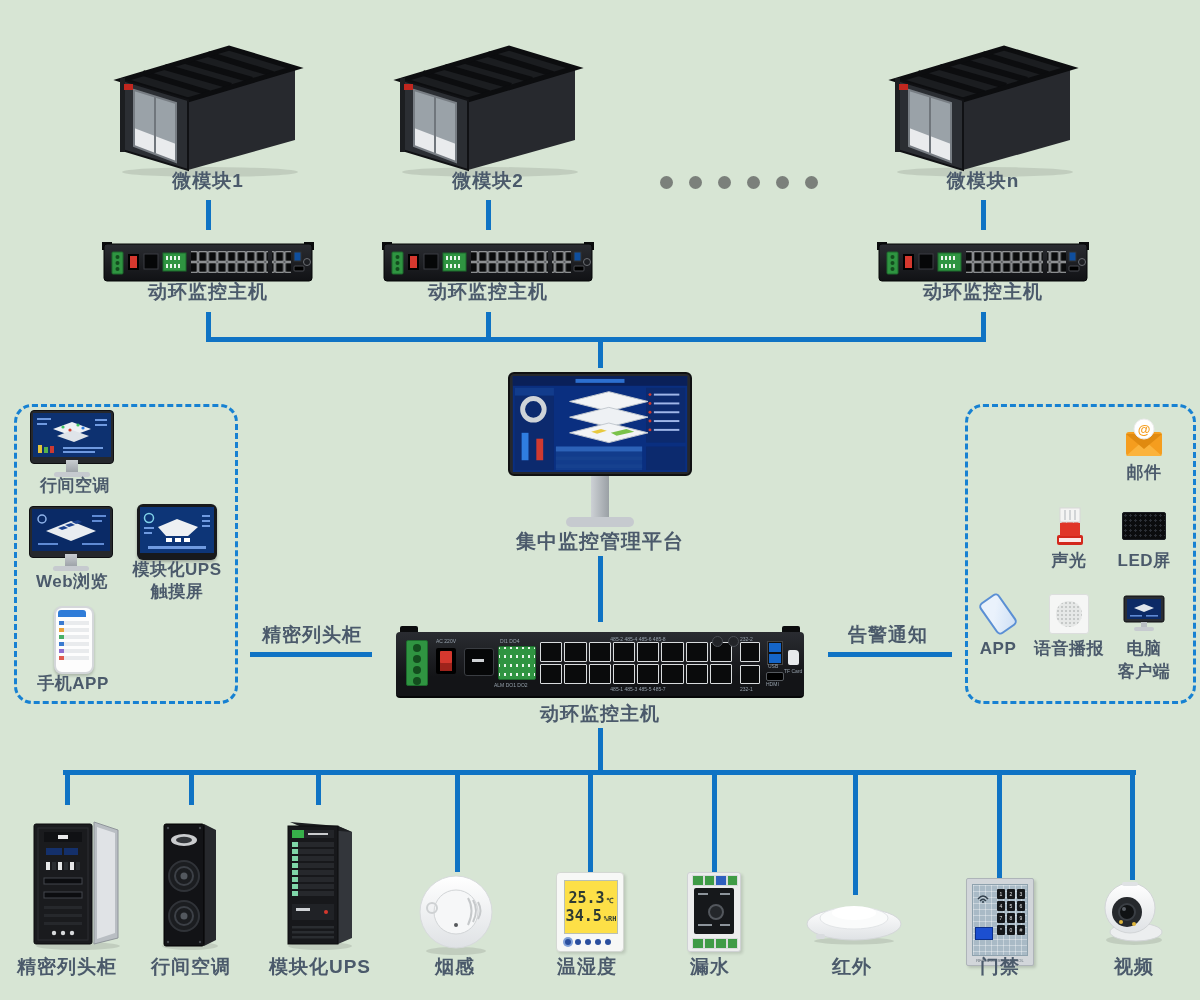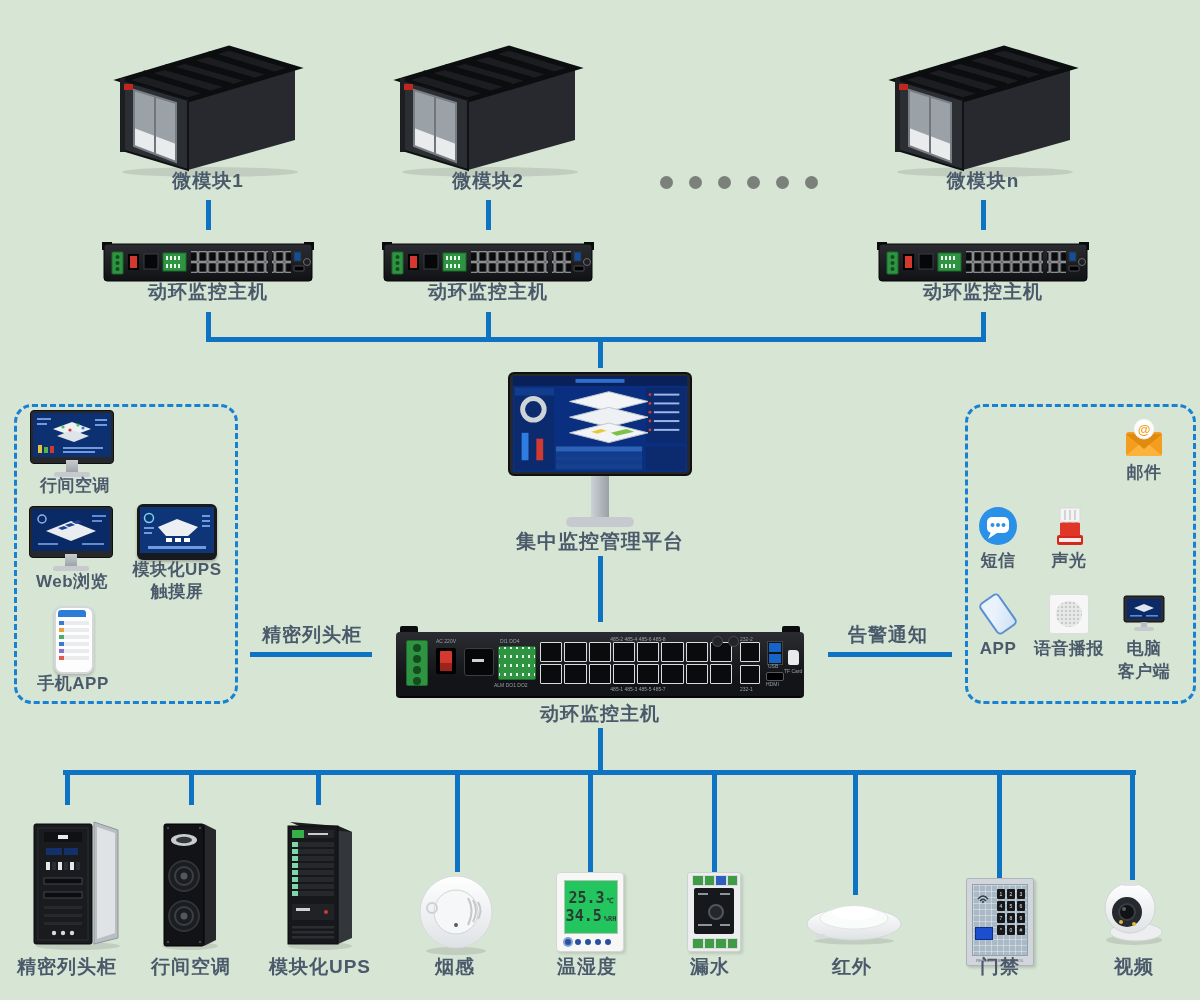--- a/index.html
+++ b/index.html
@@ -51,21 +51,21 @@
   .voice{width:38px;height:38px;background:#f5f6f5;border:1px solid #dcdedd;border-radius:3px;display:flex;align-items:center;justify-content:center;}
   .voice i{width:26px;height:26px;border-radius:50%;background:#e6e8e7;background-image:radial-gradient(#c6c9c8 1px,transparent 1.2px);background-size:4px 4px;}
   
   .monsm .fr{position:absolute;left:0;top:0;background:#26282c;border:1px solid #0f1012;border-radius:4px;padding:2px;}
   .monsm .neck{position:absolute;background:linear-gradient(#c9cdd1,#9aa0a5);}
   .monsm .base{position:absolute;background:#c6cacf;border-radius:3px;}
   .tabfr{position:absolute;background:#17191c;border-radius:6px;padding:3px;box-shadow:0 2px 3px rgba(0,0,0,.25);}
   .phfr{position:absolute;background:#fdfdfd;border:2px solid #d4d7da;border-radius:8px;padding:2px;box-shadow:0 2px 3px rgba(0,0,0,.2);}
   
   .th{position:absolute;left:556px;top:872px;width:66px;height:78px;background:#f7f8f6;border:1px solid #d4d8d3;border-radius:4px;box-shadow:2px 2px 3px rgba(0,0,0,.12);}
-  .th .lcd{position:absolute;left:7px;top:7px;width:48px;height:48px;background:#22c55e;border:1px solid #b9c0b4;display:flex;flex-direction:column;justify-content:center;padding:2px;}
+  .th .lcd{position:absolute;left:7px;top:7px;width:48px;height:48px;background:#fde047;border:1px solid #b9c0b4;display:flex;flex-direction:column;justify-content:center;padding:2px;}
   .th .row{display:flex;align-items:baseline;justify-content:center;font-family:"DejaVu Sans Mono",monospace;font-weight:bold;color:#2d3a33;}
   .th .val{font-size:15px;}
   .th .un{font-size:7px;margin-left:2px;}
   .th .btns{position:absolute;left:8px;bottom:6px;display:flex;gap:4px;}
   .th .btns i{width:6px;height:6px;border-radius:50%;background:#2a4f9e;}
   .th .btns i:first-child{box-shadow:0 0 0 2px #7fa0d8;}
   
   .leak{position:absolute;left:687px;top:872px;width:52px;height:78px;background:#eceded;border:1px solid #cfd2d4;border-radius:3px;box-shadow:2px 2px 3px rgba(0,0,0,.12);}
   .leak .tstrip,.leak .bstrip{position:absolute;left:4px;width:44px;height:9px;background:#d9dbdc;display:flex;gap:2px;padding:1px;}
   .leak .tstrip{top:2px;}.leak .bstrip{bottom:2px;}
@@ -587,35 +587,33 @@
 
   <div class="dashbox" style="left:965px;top:404px;width:225px;height:294px"></div>
   <div class="cell" style="left:1106px;top:416px">
     <div class="ic">
         <svg width="44" height="44">
           <use href="#icMail"></use>
         </svg>
       </div>
     <div class="lbl sm" style="position:static">邮件</div>
   </div>
-  <div class="cell" style="left:960px;top:504px">
-    <div class="ic">
-        <svg width="44" height="44">
-          <use href="#icSms"></use>
-        </svg>
-      </div>
-    <div class="lbl sm" style="position:static">短信</div>
-  </div>
   <div class="cell" style="left:1031px;top:504px">
     <div class="ic">
         <svg width="44" height="44">
           <use href="#icSiren"></use>
         </svg>
       </div>
     <div class="lbl sm" style="position:static">声光</div>
+  </div>
+  <div class="cell" style="left:1106px;top:504px">
+    <div class="ic">
+        <div class="led"></div>
+      </div>
+    <div class="lbl sm" style="position:static">LED屏</div>
   </div>
   <div class="cell" style="left:960px;top:592px">
     <div class="ic">
         <div class="appph"></div>
       </div>
     <div class="lbl sm" style="position:static">APP</div>
   </div>
   <div class="cell" style="left:1031px;top:592px">
     <div class="ic">
         <div class="voice">

